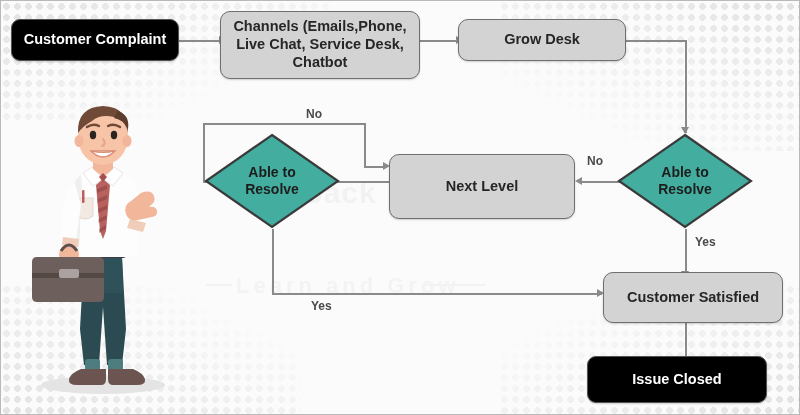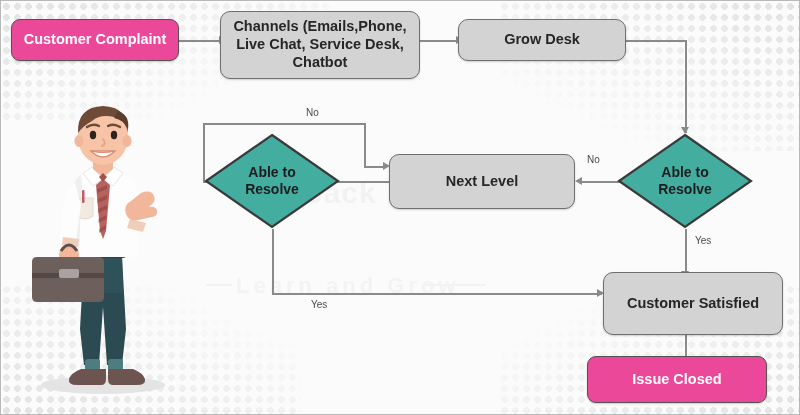--- a/index.html
+++ b/index.html
@@ -46,41 +46,41 @@
 
   
   .node{position:absolute;box-sizing:border-box;display:flex;align-items:center;
         justify-content:center;text-align:center;line-height:1.22;}
   .rect{
     border-radius:10px;border:1.6px solid #6f6f6f;
     background:#d3d3d3;color:#262626;font-weight:700;font-size:14.5px;
     box-shadow:0 1px 2px rgba(0,0,0,.18);
   }
   .rect.blue{
-    background:#ec4899;border:1.6px solid #53534f;color:#ffffff;
+    background:#000000;border:1.6px solid #53534f;color:#ffffff;
     border-radius:9px;
   }
   .diamond{background:transparent;}
   .diamond .dshape{
     position:absolute;left:0;top:0;width:100%;height:100%;
   }
   .diamond .dlabel{
     position:relative;z-index:2;color:#1d1d1d;font-weight:700;font-size:14px;
     line-height:1.2;width:100%;text-align:center;
   }
 
   
   .ln{position:absolute;background:#8a8a8a;}
   .lnh{height:1.6px;}
   .lnv{width:1.6px;}
   .arrow{position:absolute;width:0;height:0;}
   .arrow.right{border-left:7px solid #8a8a8a;border-top:4.5px solid transparent;border-bottom:4.5px solid transparent;}
   .arrow.left{border-right:7px solid #8a8a8a;border-top:4.5px solid transparent;border-bottom:4.5px solid transparent;}
   .arrow.down{border-top:7px solid #8a8a8a;border-left:4.5px solid transparent;border-right:4.5px solid transparent;}
-  .elabel{position:absolute;color:#4a4a4a;font-size:10px;font-weight:400;}
+  .elabel{position:absolute;color:#4a4a4a;font-size:12px;font-weight:700;}
 
   
   #character{position:absolute;left:22px;top:96px;width:160px;height:300px;}
 </style>
 </head>
 <body>
 
 <div id="stage">
 
   <div class="dots tl"></div>
@@ -211,35 +211,35 @@
   <div class="node diamond" style="left:616px;top:132px;width:136px;height:96px;">
     <svg class="dshape" viewBox="0 0 136 96" preserveAspectRatio="none">
       <polygon points="68,2 134,48 68,94 2,48" fill="#43ada0" stroke="#3a3a3a" stroke-width="2.2"></polygon>
     </svg>
     <div class="dlabel">
       <div>Able to</div>
       <div>Resolve</div>
     </div>
   </div>
 
-  <div class="node rect" style="left:388px;top:153px;width:186px;height:55px;">
+  <div class="node rect" style="left:388px;top:153px;width:186px;height:65px;">
     <span>Next Level</span>
   </div>
 
   <div class="node diamond" style="left:203px;top:132px;width:136px;height:96px;">
     <svg class="dshape" viewBox="0 0 136 96" preserveAspectRatio="none">
       <polygon points="68,2 134,48 68,94 2,48" fill="#43ada0" stroke="#3a3a3a" stroke-width="2.2"></polygon>
     </svg>
     <div class="dlabel">
       <div>Able to</div>
       <div>Resolve</div>
     </div>
   </div>
 
-  <div class="node rect" style="left:602px;top:271px;width:180px;height:63px;">
+  <div class="node rect" style="left:602px;top:271px;width:180px;height:51px;">
     <span>Customer Satisfied</span>
   </div>
 
   <div class="node rect blue" style="left:586px;top:355px;width:180px;height:47px;">
     <span>Issue Closed</span>
   </div>
 
 </div>
 
 </body></html>

